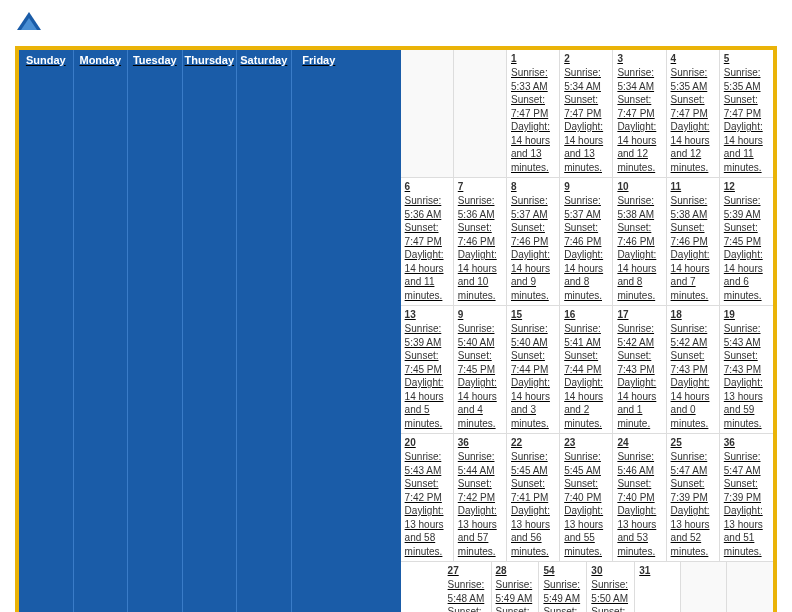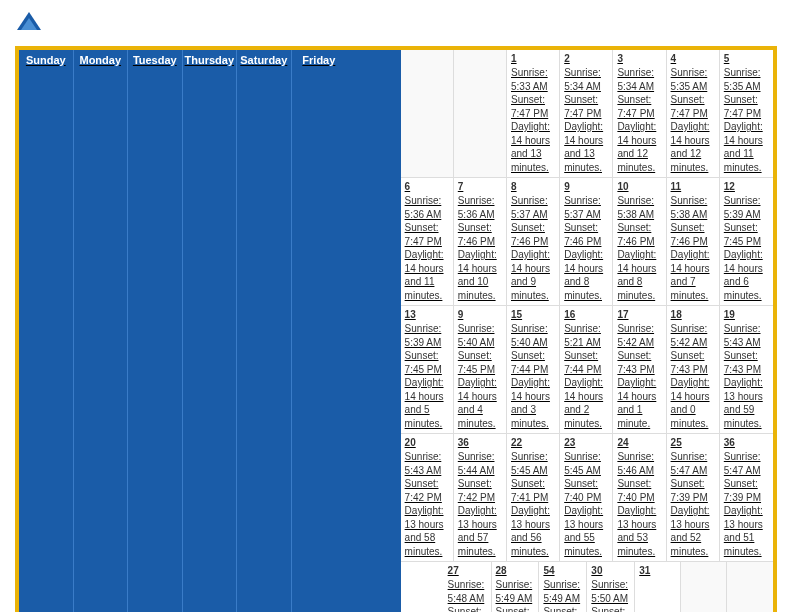--- a/index.html
+++ b/index.html
@@ -238,21 +238,21 @@
 Daylight: 14 hours and 4 minutes.</div>
           </div>
           <div class="cal-cell">
             <div class="day-num">15</div>
             <div class="cell-text" style="white-space: pre-line;">Sunrise: 5:40 AM
 Sunset: 7:44 PM
 Daylight: 14 hours and 3 minutes.</div>
           </div>
           <div class="cal-cell">
             <div class="day-num">16</div>
-            <div class="cell-text" style="white-space: pre-line;">Sunrise: 5:21 AM
+            <div class="cell-text" style="white-space: pre-line;">Sunrise: 5:41 AM
 Sunset: 7:44 PM
 Daylight: 14 hours and 2 minutes.</div>
           </div>
           <div class="cal-cell">
             <div class="day-num">17</div>
             <div class="cell-text" style="white-space: pre-line;">Sunrise: 5:42 AM
 Sunset: 7:43 PM
 Daylight: 14 hours and 1 minute.</div>
           </div>
           <div class="cal-cell">

